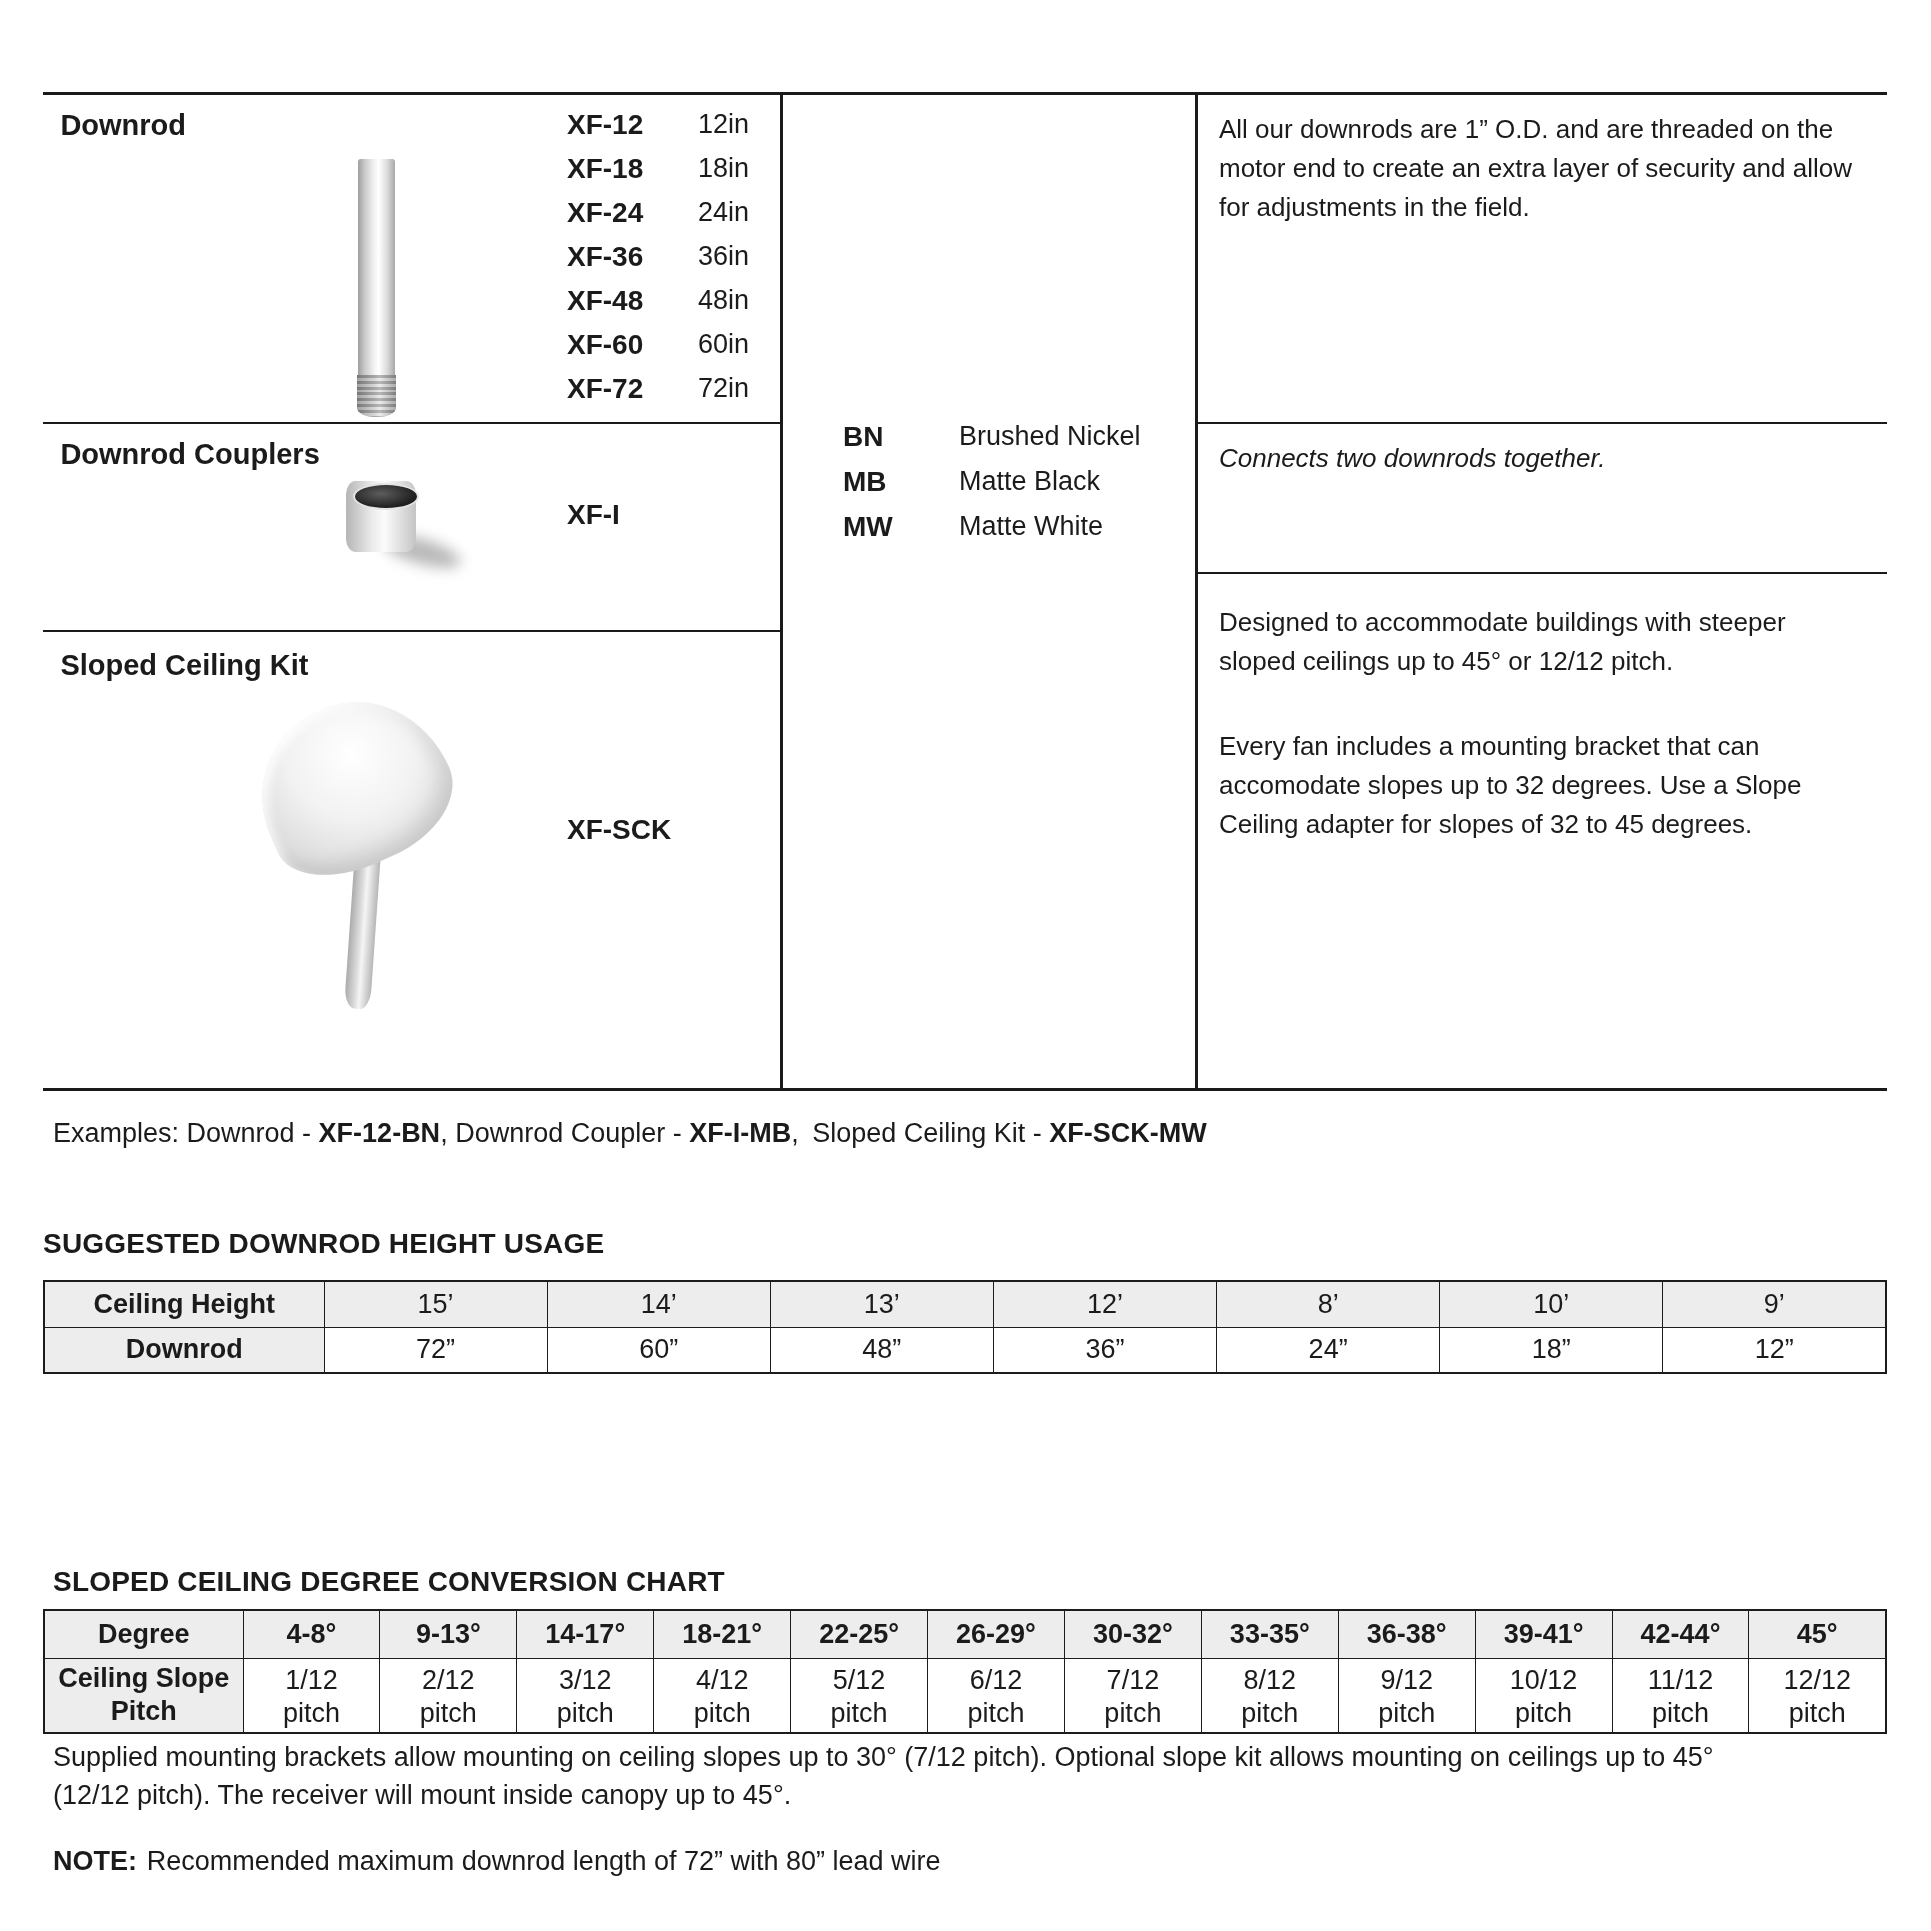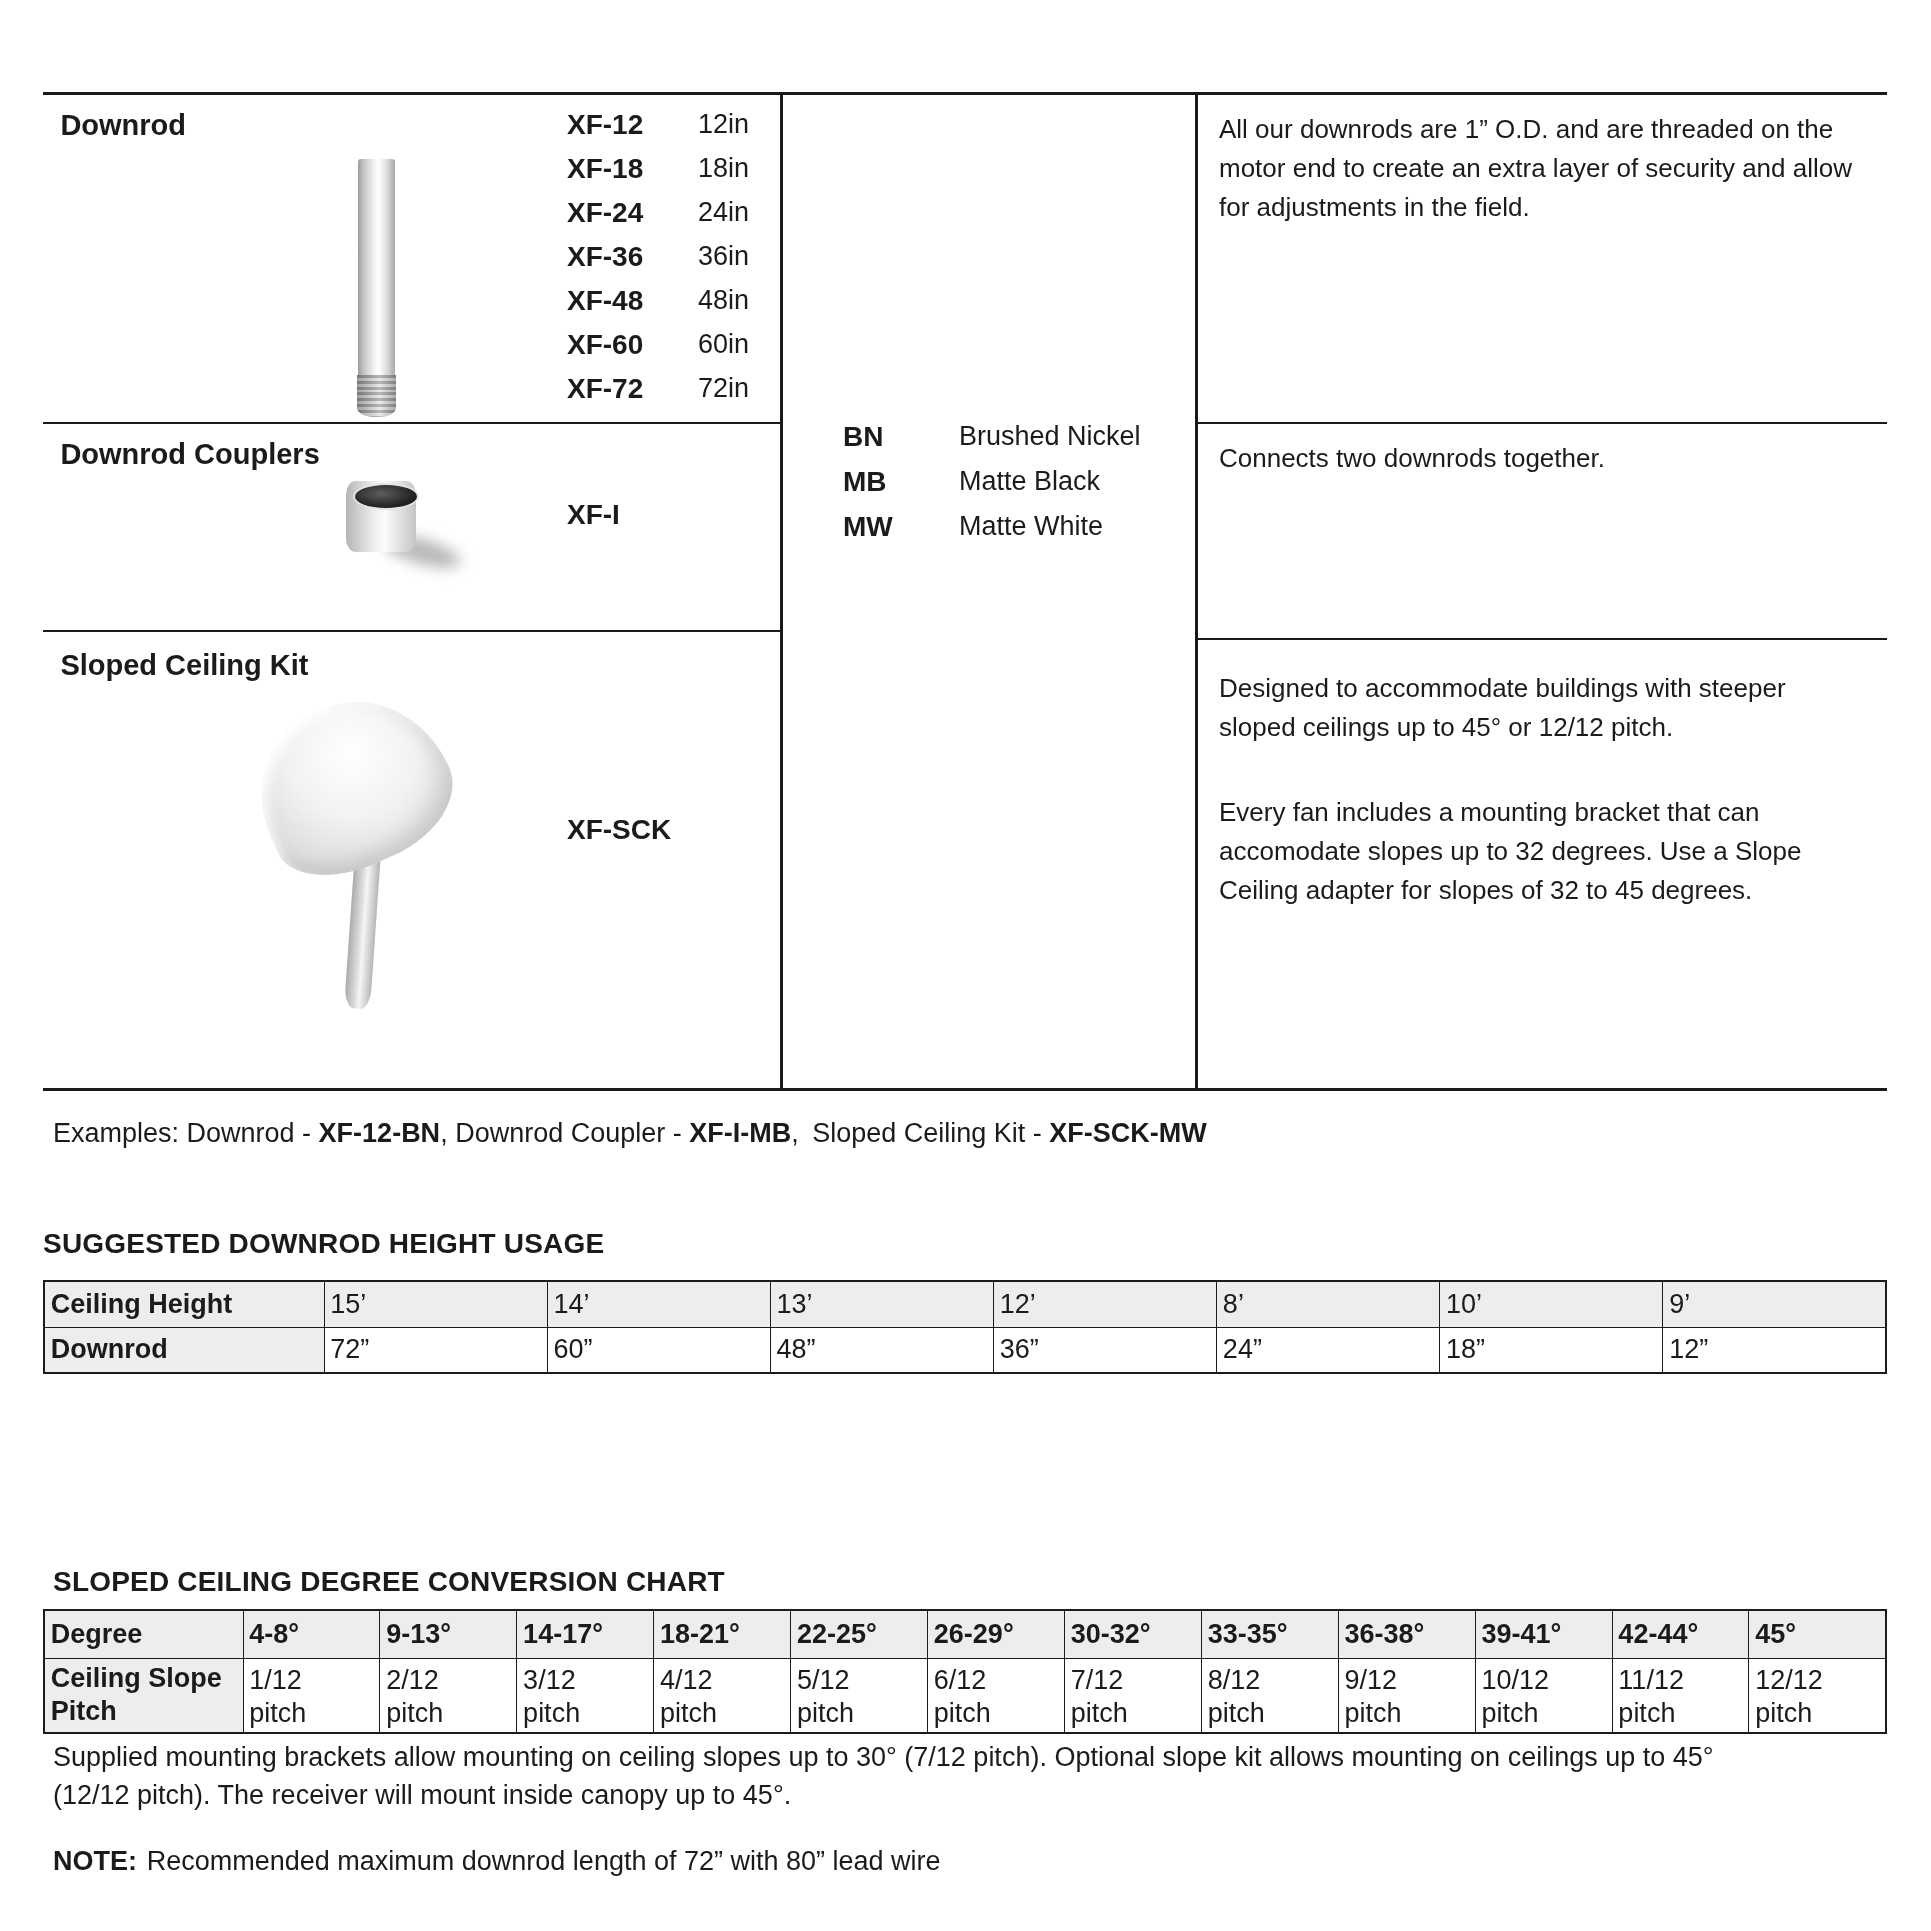--- a/index.html
+++ b/index.html
@@ -24,21 +24,21 @@
   .col-mid   { left:740px; width:412px; }
   .col-right { left:1155px; width:689px; }
 
   .lsec { position:relative; }
   .lsec-downrod  { height:329px; border-bottom:2.9px solid #1a1a1a; }
   .lsec-couplers { height:208px; border-bottom:2.9px solid #1a1a1a; }
   .lsec-kit      { height:493px; }
 
   .rsec { position:relative; padding:15.4px 19.3px 0 21px; font-size:26px; line-height:1.5; }
   .rsec-downrod  { height:329px; border-bottom:2.9px solid #1a1a1a; }
-  .rsec-couplers { height:216px; border-bottom:2.9px solid #1a1a1a; }
+  .rsec-couplers { height:150px; border-bottom:2.9px solid #1a1a1a;font-style:italic; }
   .rsec-kit      { height:606px; padding-top:29px; }
   .rsec p { max-width:645px; }
   .rsec-kit p + p { margin-top:46px; }
 
   .sec-title { font-size:29px; font-weight:bold; padding:13.5px 0 0 17.4px; }
   .lsec-kit .sec-title { padding-top:17.4px; }
 
   .model-list { position:absolute; left:524px; top:7.7px; }
   .model-row { height:44px; display:flex; align-items:center; }
   .mcode { font-weight:bold; font-size:28px; width:131px; }
@@ -104,21 +104,21 @@
   .examples .bold { font-weight:bold; }
 
   
   .block-heading { position:absolute; font-size:28px; font-weight:bold; letter-spacing:0.2px; }
   .h-usage { left:43px; top:1228px; }
   .h-degree { left:53px; top:1566px; }
 
   
   table.sheet { border-collapse:collapse; table-layout:fixed; position:absolute; left:43px; background:#fff; }
   table.sheet td {
-    border:1.9px solid #1c1c1c; font-size:27px; text-align:left; vertical-align:middle;
+    border:1.9px solid #1c1c1c; font-size:27px; text-align:center; vertical-align:middle;
     padding:0 5.8px; height:46px;
   }
   table.sheet { border:2.9px solid #1c1c1c; }
   td.lbl { text-align:left; font-weight:bold; padding-left:13.5px; background:#ededed; }
   tr.hdr td { background:#ededed; }
   .t-usage { top:1280px; width:1844px; }
   .t-usage col.c-lbl { width:280px; }
   .t-degree { top:1609px; width:1844px; }
   .t-degree col.c-lbl { width:199px; }
   .t-degree tr.hdr td { font-weight:bold; height:48px; }

